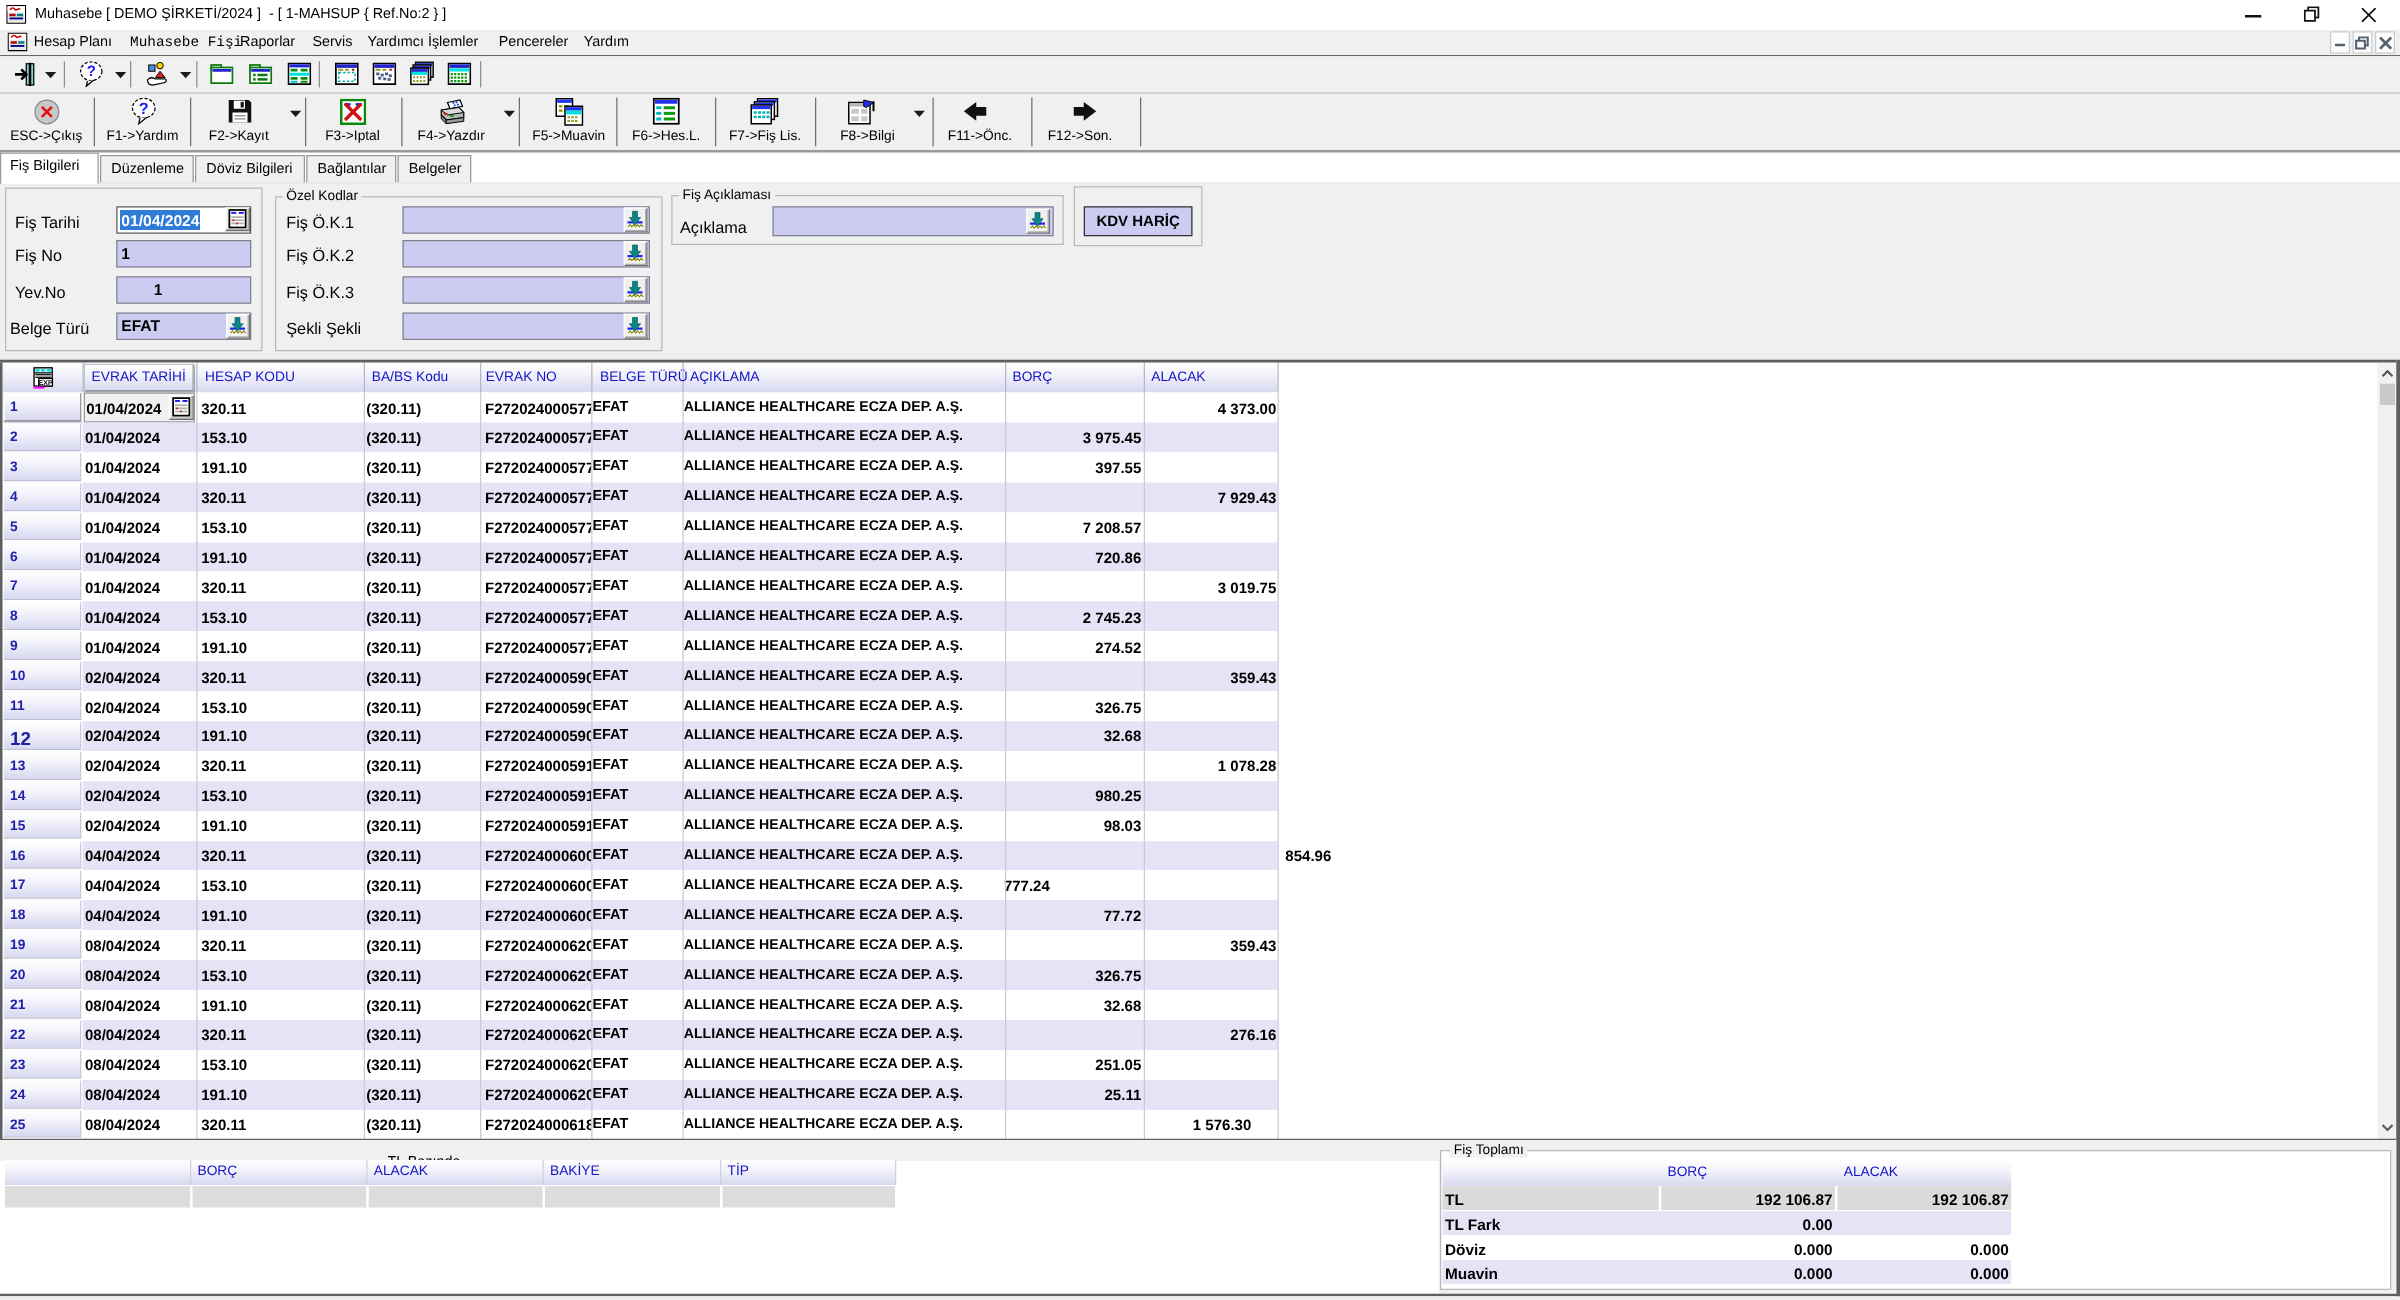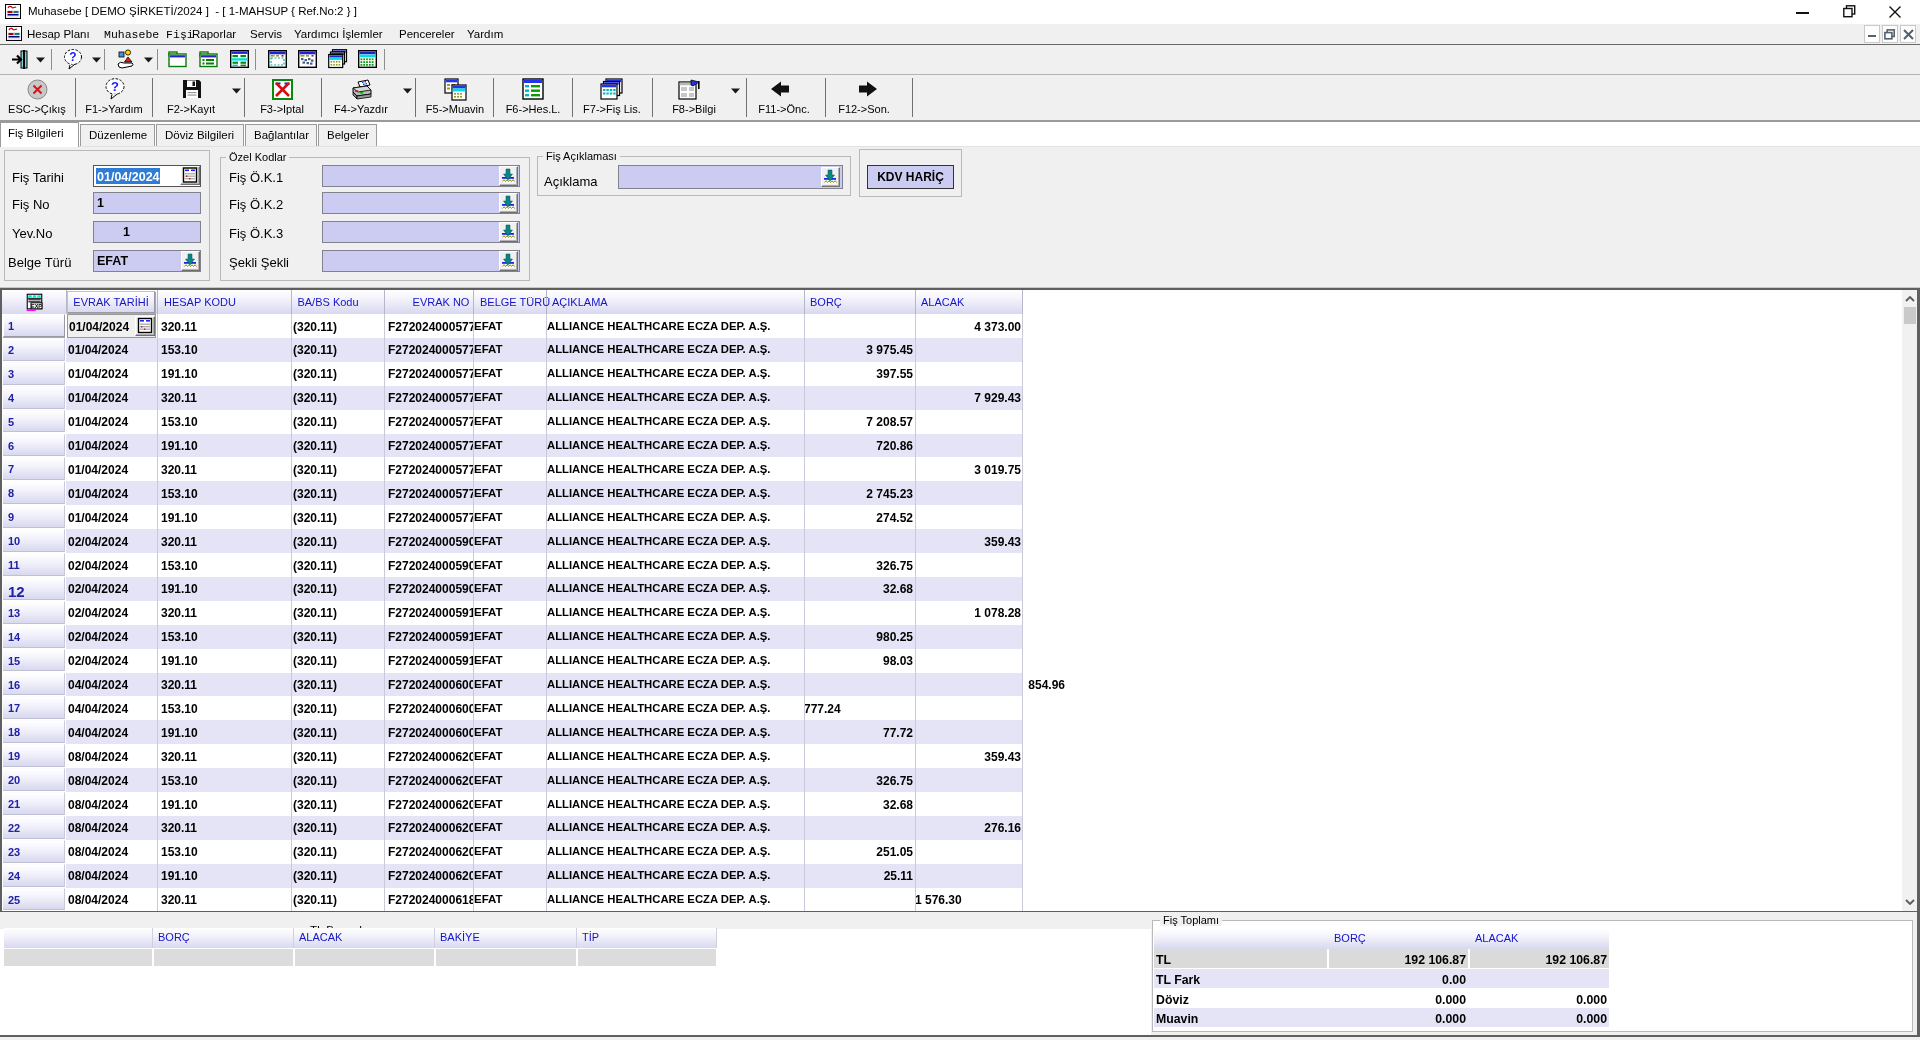--- a/index.html
+++ b/index.html
@@ -460,21 +460,21 @@
         <rect x="2.3" y="6.3" width="12.4" height="1"></rect>
         <rect x="2.3" y="8.3" width="12.4" height="1"></rect>
       </g>
 <rect x="5" y="9.8" width="11" height="6" fill="#fff" stroke="#000" stroke-width="1"></rect>
 <text x="10.5" y="14.8" font-size="5.5" font-weight="bold" fill="#000" text-anchor="middle" font-family="Liberation Sans">EXP</text>
 <rect x="0.7" y="16.3" width="9" height="1.7" fill="#ff00ff"></rect>
 </svg>
 <div class="hdrtxt abs" style="left:31px;top:296px;width:160px;text-align:center;z-index:3;">EVRAK TARİHİ</div>
 <div class="hdrtxt abs" style="left:164px;top:296px;z-index:3;">HESAP KODU</div>
 <div class="hdrtxt abs" style="left:248px;top:296px;width:160px;text-align:center;z-index:3;">BA/BS Kodu</div>
-<div class="hdrtxt abs" style="left:337px;top:296px;width:160px;text-align:center;z-index:3;margin-left:24px;">EVRAK NO</div>
+<div class="hdrtxt abs" style="left:337px;top:296px;width:160px;text-align:center;z-index:3;">EVRAK NO</div>
 <div class="hdrtxt abs" style="left:480px;top:296px;z-index:3;">BELGE TÜRÜ</div>
 <div class="hdrtxt abs" style="left:552px;top:296px;z-index:3;">AÇIKLAMA</div>
 <div class="hdrtxt abs" style="left:810px;top:296px;z-index:3;">BORÇ</div>
 <div class="hdrtxt abs" style="left:921px;top:296px;z-index:3;">ALACAK</div>
 <div class="abs" style="left:66px;top:314.0px;width:956px;height:23.9px;background:#ffffff;"></div>
 <div class="abs grad" style="left:3px;top:314.0px;width:62px;height:22.9px;border:1px solid #9a9aa4;border-top-color:#ffffff;border-left-color:#ffffff;box-shadow:0 1.5px 0 #a8a8b0;"></div>
 <div class="abs" style="left:8px;top:320.0px;font-size:11px;font-weight:bold;color:#2020a8;">1</div>
 <div class="abs" style="left:67px;top:314.0px;width:89px;height:23.9px;background:#f0f0f0;border:1px solid #999;"></div>
 <div class="cell" style="left:69px;top:319.5px;width:86px;">01/04/2024</div>
 <div class="btn3d" style="left:135px;top:316.0px;width:20px;height:20px;z-index:4;"></div>
@@ -650,21 +650,21 @@
 <div class="cell" style="left:959px;top:678.0px;width:106px;text-align:right;">854.96</div>
 <div class="abs" style="left:66px;top:696.4px;width:956px;height:23.9px;background:#ffffff;"></div>
 <div class="abs grad" style="left:3px;top:696.4px;width:62px;height:22.9px;border-top:1px solid #fcfcfe;border-bottom:1px solid #c0c0d4;border-right:1px solid #c9c9da;"></div>
 <div class="abs" style="left:8px;top:702.4px;font-size:11px;font-weight:bold;color:#2020a8;">17</div>
 <div class="cell" style="left:68px;top:701.9px;width:88px;">04/04/2024</div>
 <div class="cell" style="left:161px;top:701.9px;width:129px;">153.10</div>
 <div class="cell" style="left:293px;top:701.9px;width:90px;">(320.11)</div>
 <div class="cell" style="left:388px;top:701.9px;width:85px;">F272024000600</div>
 <div class="cell" style="left:474px;top:701.9px;width:71px;font-size:11.5px;">EFAT</div>
 <div class="cell" style="left:547px;top:701.9px;width:256px;font-size:11.3px;">ALLIANCE HEALTHCARE ECZA DEP. A.Ş.</div>
-<div class="cell" style="left:804px;top:701.9px;width:109px;text-align:left;">777.24</div>
+<div class="cell" style="left:767px;top:701.9px;width:109px;text-align:center;">777.24</div>
 <div class="abs" style="left:66px;top:720.3px;width:956px;height:23.9px;background:#e4e4f6;"></div>
 <div class="abs grad" style="left:3px;top:720.3px;width:62px;height:22.9px;border-top:1px solid #fcfcfe;border-bottom:1px solid #c0c0d4;border-right:1px solid #c9c9da;"></div>
 <div class="abs" style="left:8px;top:726.3px;font-size:11px;font-weight:bold;color:#2020a8;">18</div>
 <div class="cell" style="left:68px;top:725.8px;width:88px;">04/04/2024</div>
 <div class="cell" style="left:161px;top:725.8px;width:129px;">191.10</div>
 <div class="cell" style="left:293px;top:725.8px;width:90px;">(320.11)</div>
 <div class="cell" style="left:388px;top:725.8px;width:85px;">F272024000600</div>
 <div class="cell" style="left:474px;top:725.8px;width:71px;font-size:11.5px;">EFAT</div>
 <div class="cell" style="left:547px;top:725.8px;width:256px;font-size:11.3px;">ALLIANCE HEALTHCARE ECZA DEP. A.Ş.</div>
 <div class="cell" style="left:804px;top:725.8px;width:109px;text-align:right;">77.72</div>
@@ -730,21 +730,21 @@
 <div class="cell" style="left:804px;top:869.1999999999999px;width:109px;text-align:right;">25.11</div>
 <div class="abs" style="left:66px;top:887.5999999999999px;width:956px;height:23.9px;background:#ffffff;"></div>
 <div class="abs grad" style="left:3px;top:887.5999999999999px;width:62px;height:22.9px;border-top:1px solid #fcfcfe;border-bottom:1px solid #c0c0d4;border-right:1px solid #c9c9da;"></div>
 <div class="abs" style="left:8px;top:893.5999999999999px;font-size:11px;font-weight:bold;color:#2020a8;">25</div>
 <div class="cell" style="left:68px;top:893.0999999999999px;width:88px;">08/04/2024</div>
 <div class="cell" style="left:161px;top:893.0999999999999px;width:129px;">320.11</div>
 <div class="cell" style="left:293px;top:893.0999999999999px;width:90px;">(320.11)</div>
 <div class="cell" style="left:388px;top:893.0999999999999px;width:85px;">F272024000618</div>
 <div class="cell" style="left:474px;top:893.0999999999999px;width:71px;font-size:11.5px;">EFAT</div>
 <div class="cell" style="left:547px;top:893.0999999999999px;width:256px;font-size:11.3px;">ALLIANCE HEALTHCARE ECZA DEP. A.Ş.</div>
-<div class="cell" style="left:915px;top:893.0999999999999px;width:86px;">1 576.30</div>
+<div class="cell" style="left:915px;top:893.0999999999999px;width:86px;text-align:right;">1 576.30</div>
 <div class="abs" style="left:157px;top:314px;width:1px;height:597.5px;background:#c9c9da;"></div>
 <div class="abs" style="left:291px;top:314px;width:1px;height:597.5px;background:#c9c9da;"></div>
 <div class="abs" style="left:384px;top:314px;width:1px;height:597.5px;background:#c9c9da;"></div>
 <div class="abs" style="left:473px;top:314px;width:1px;height:597.5px;background:#c9c9da;"></div>
 <div class="abs" style="left:546px;top:314px;width:1px;height:597.5px;background:#c9c9da;"></div>
 <div class="abs" style="left:804px;top:314px;width:1px;height:597.5px;background:#c9c9da;"></div>
 <div class="abs" style="left:915px;top:314px;width:1px;height:597.5px;background:#c9c9da;"></div>
 <div class="abs" style="left:1022px;top:314px;width:1px;height:597.5px;background:#c9c9da;"></div>
 <div class="abs" style="left:1902px;top:290px;width:15px;height:620.5px;background:#f1f1f1;"></div>
 <div class="abs" style="left:1903.5px;top:307px;width:12px;height:17px;background:#c9c9c9;"></div>

